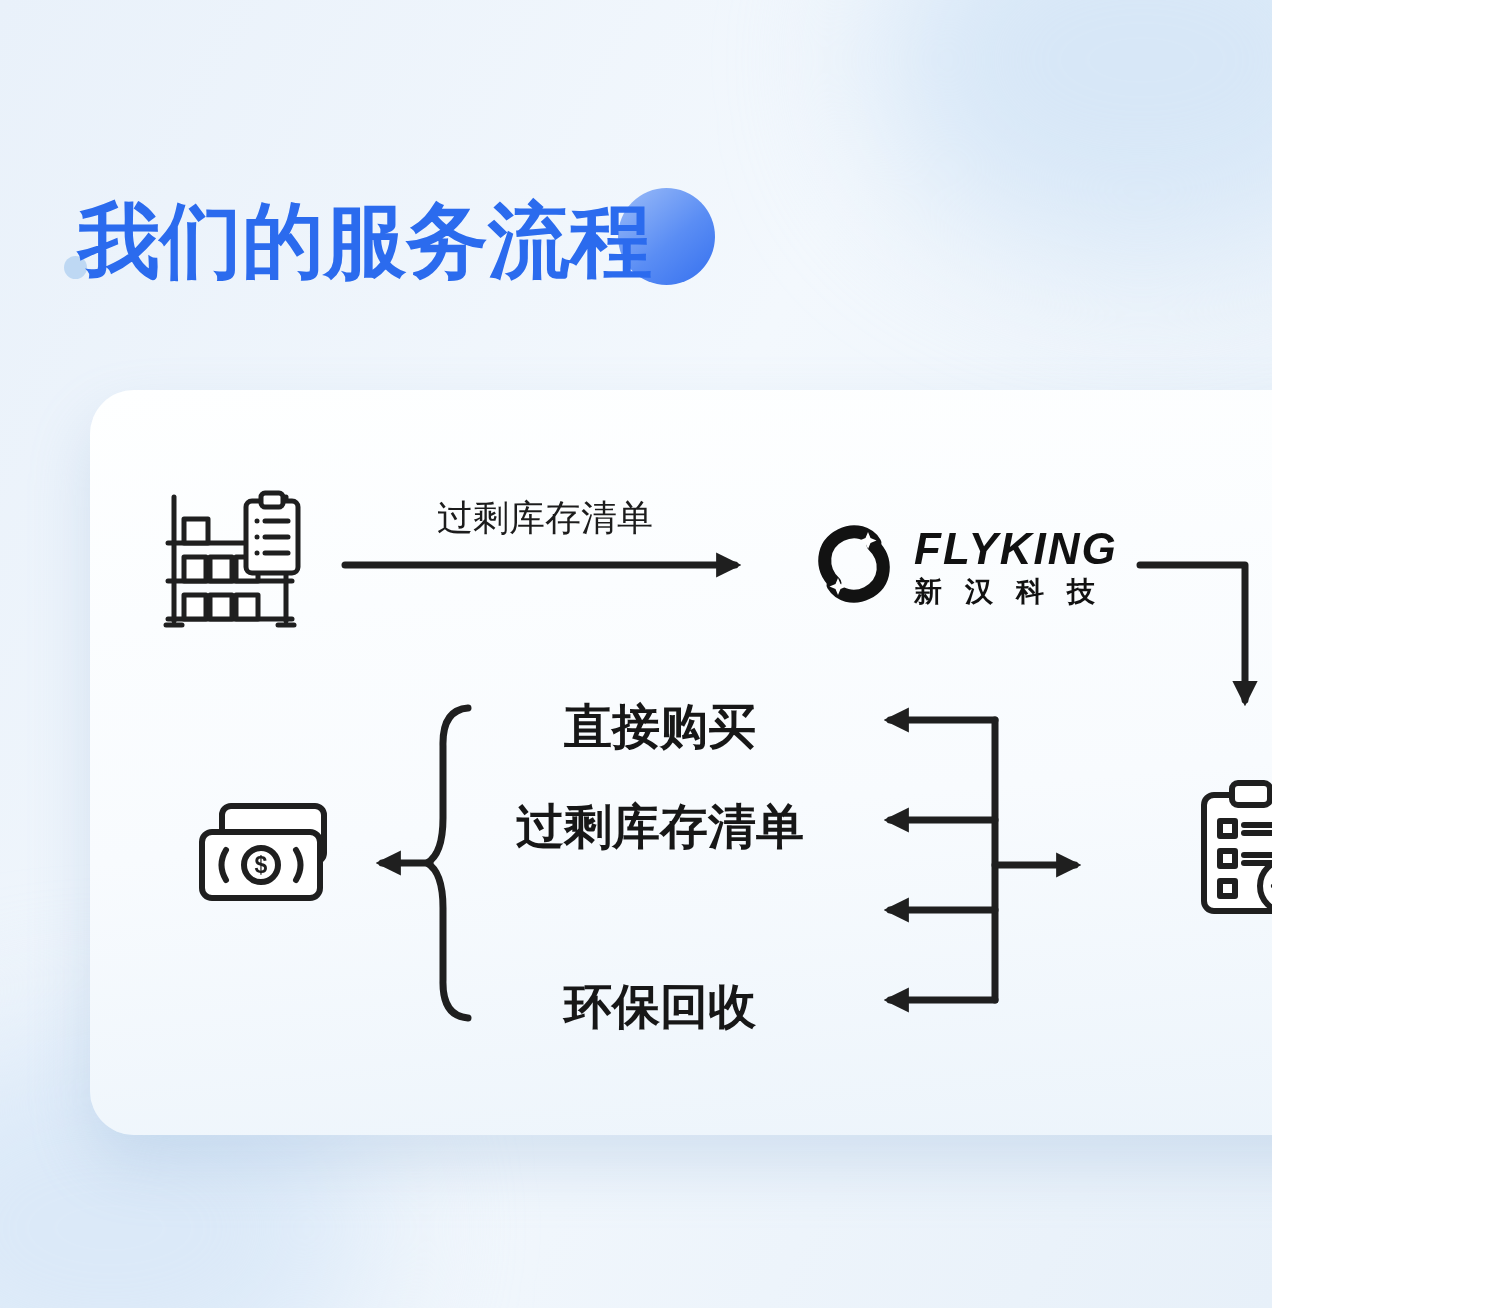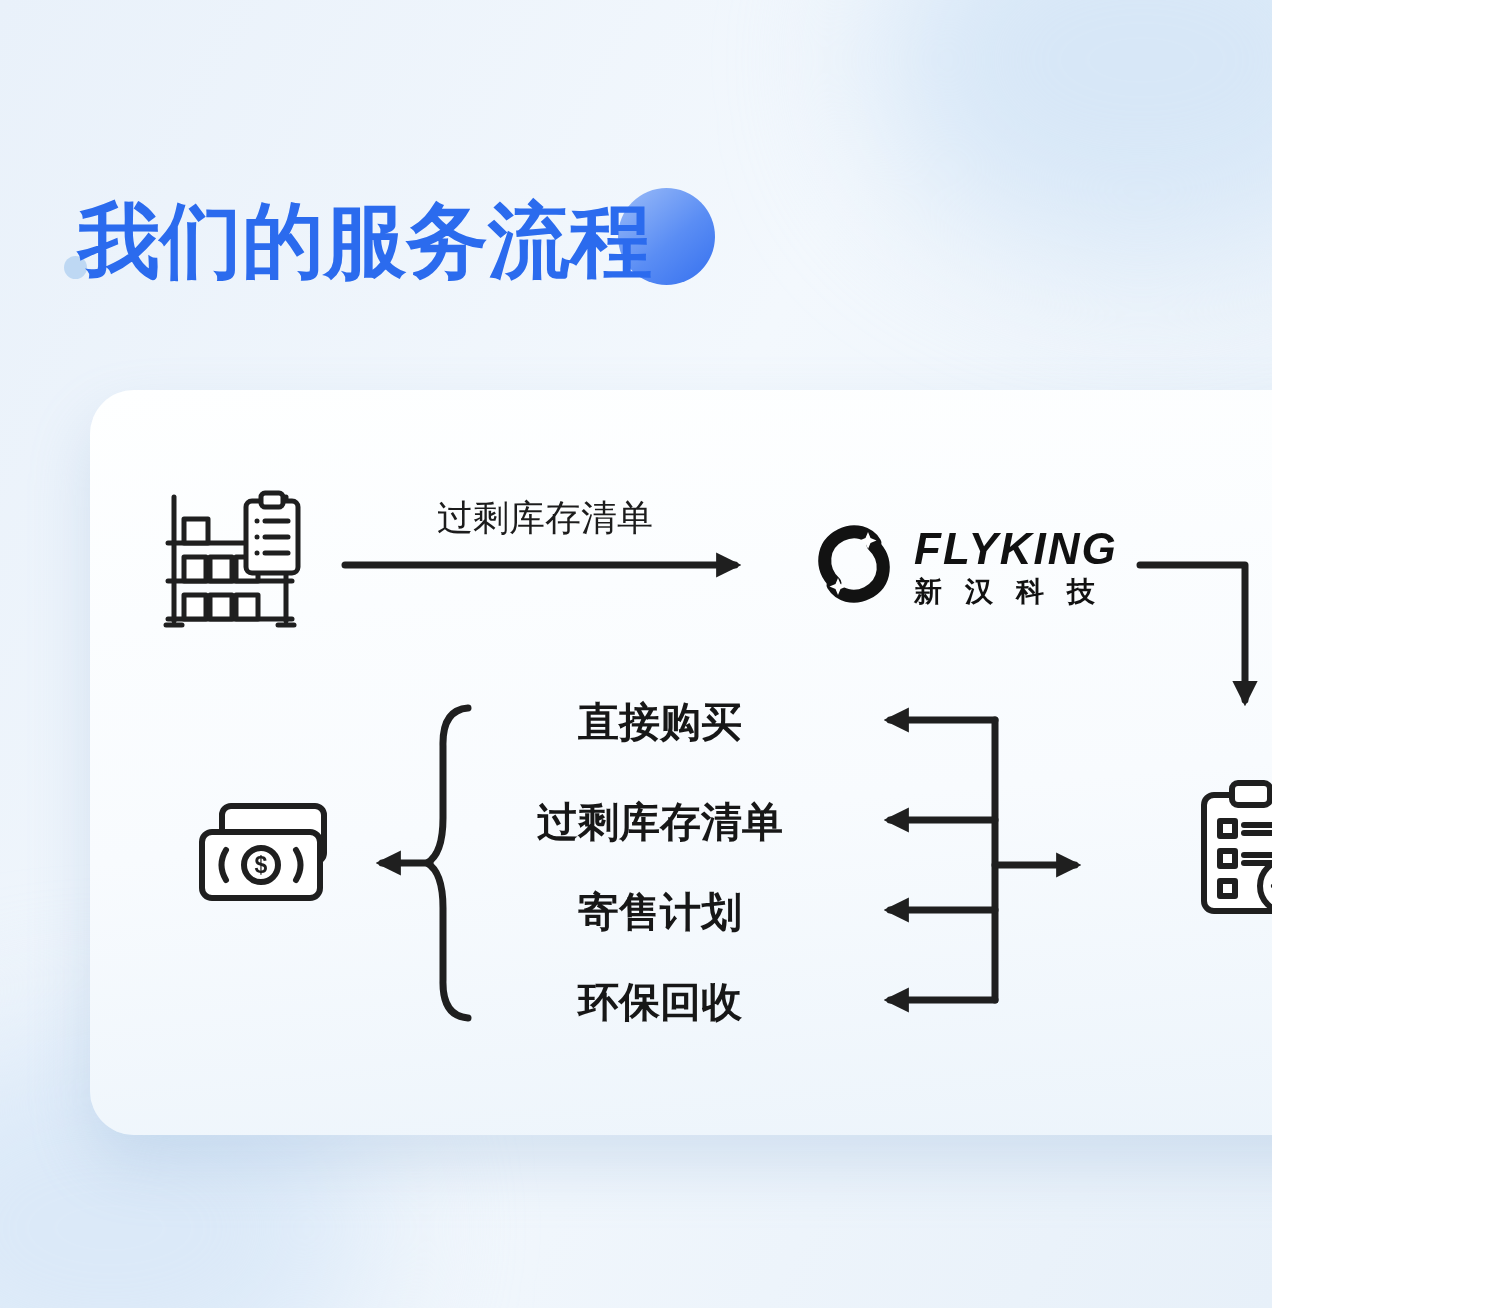--- a/index.html
+++ b/index.html
@@ -31,21 +31,21 @@
   .icon svg { display:block; }
   .shelf-pos     { left:68px;  top:95px; }
   .money-pos     { left:108px; top:410px; }
   .clipboard-pos { left:1086px; top:383px; }
 
   .flow-label { position:absolute; text-align:center; color:#1c1c1c; }
   .inventory-label { left:253px; top:104px; width:404px; font-size:36px; font-weight:500; }
   .matching-label  { left:975px; top:570px; width:344px; font-size:36px; font-weight:500; }
 
   .option { position:absolute; left:320px; width:500px; text-align:center;
-    font-size:41px; font-weight:700; color:#171717; }
+    font-size:48px; font-weight:700; color:#171717; }
   .option-1 { top:305px; } .option-2 { top:405px; } .option-3 { top:495px; } .option-4 { top:585px; }
 
   .brand { position:absolute; left:720px; top:130px; display:flex; align-items:center; gap:16px; }
   .brand-text { display:flex; flex-direction:column; }
   .brand-name { font-size:44px; font-weight:800; letter-spacing:2px; color:#111; line-height:1.0;font-style:italic; }
   .brand-cn   { margin-top:7px; font-size:28px; font-weight:700; letter-spacing:23px; color:#111; line-height:1.0; white-space:nowrap; }
 </style>
 </head>
 <body>
 
@@ -136,21 +136,20 @@
         <line x1="68" y1="90" x2="98" y2="90"></line>
         <rect x="44" y="108" width="15" height="15"></rect>
         <circle cx="110" cy="113" r="26" fill="#ffffff"></circle>
         <path d="M98 113 l9 10 l17 -19"></path>
       </svg>
     </div>
 
 
     <div class="option option-1">直接购买</div>
     <div class="option option-2">过剩库存清单</div>
-    <div class="option option-3">寄售计划</div>
     <div class="option option-4">环保回收</div>
 
     <div class="icon money-pos">
       <svg width="132" height="106" viewBox="0 0 132 106" fill="none" stroke="#1f1f1f" stroke-width="6" stroke-linecap="round" stroke-linejoin="round">
         <rect x="24" y="6" width="102" height="56" rx="9" fill="#ffffff"></rect>
         <rect x="4" y="32" width="118" height="66" rx="10" fill="#ffffff"></rect>
         <circle cx="63" cy="65" r="17"></circle>
         <path d="M28 50 q-9 15 0 30"></path>
         <path d="M98 50 q9 15 0 30"></path>
         <text x="63" y="73" text-anchor="middle" font-size="23" font-weight="700" fill="#1f1f1f" stroke="none">$</text>

